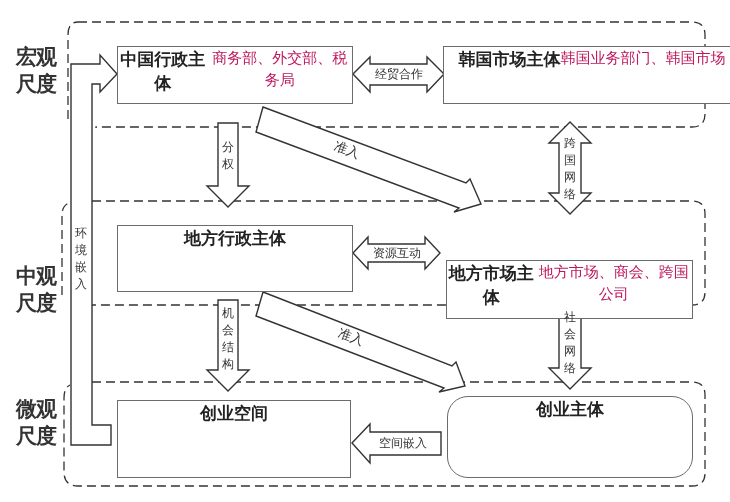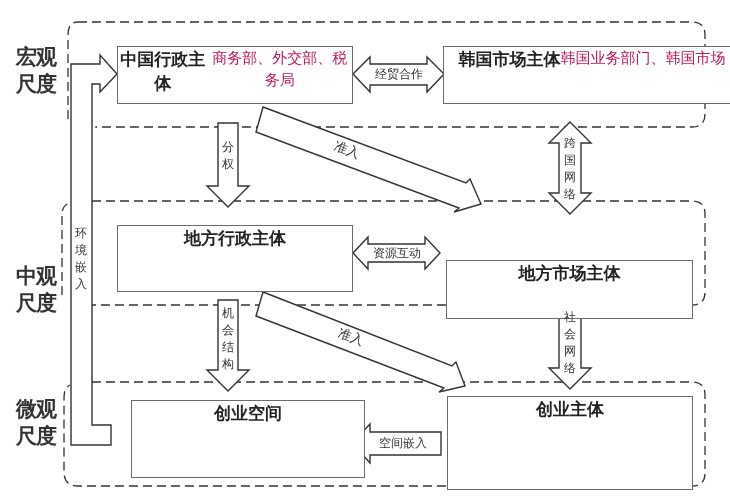--- a/index.html
+++ b/index.html
@@ -56,25 +56,26 @@
 </div>
 <div class="node" style="left:443px; top:46px; width:298px; height:58px;">
   <div class="title">韩国市场主体</div>
   <div class="sub">韩国业务部门、韩国市场</div>
 </div>
 <div class="node" style="left:117px; top:225px; width:236px; height:67px;">
   <div class="title">地方行政主体</div>
 </div>
 <div class="node" style="left:446px; top:219px; width:247px; height:59px;margin-top:41px;">
   <div class="title">地方市场主体</div>
+  <div class="sub">地方市场、商会、跨国公司</div>
 </div>
-<div class="node" style="left:131px; top:400px; width:234px; height:78px; padding:0 9px;">
+<div class="node" style="left:117px; top:400px; width:234px; height:78px; padding:0 9px;">
   <div class="title">创业空间</div>
 </div>
-<div class="node" style="left:447px; top:396px; width:246px; height:94px;">
+<div class="node" style="left:447px; top:396px; width:246px; height:82px;border-radius:21px;">
   <div class="title" style="margin-bottom:8px;">创业主体</div>
 </div>
 
 <div class="hlabel" style="left:361px; top:66px; width:76px;">经贸合作</div>
 <div class="vlabel" style="left:220px; top:139px;">分<br>权</div>
 <div class="slabel" style="left:338px; top:137px; transform:rotate(21deg); transform-origin:left top;">准入</div>
 <div class="vlabel" style="left:562px; top:135px;">跨<br>国<br>网<br>络</div>
 <div class="hlabel" style="left:363px; top:245px; width:68px;">资源互动</div>
 <div class="vlabel" style="left:220px; top:305px;">机<br>会<br>结<br>构</div>
 <div class="slabel" style="left:342px; top:324px; transform:rotate(21deg); transform-origin:left top;">准入</div>

